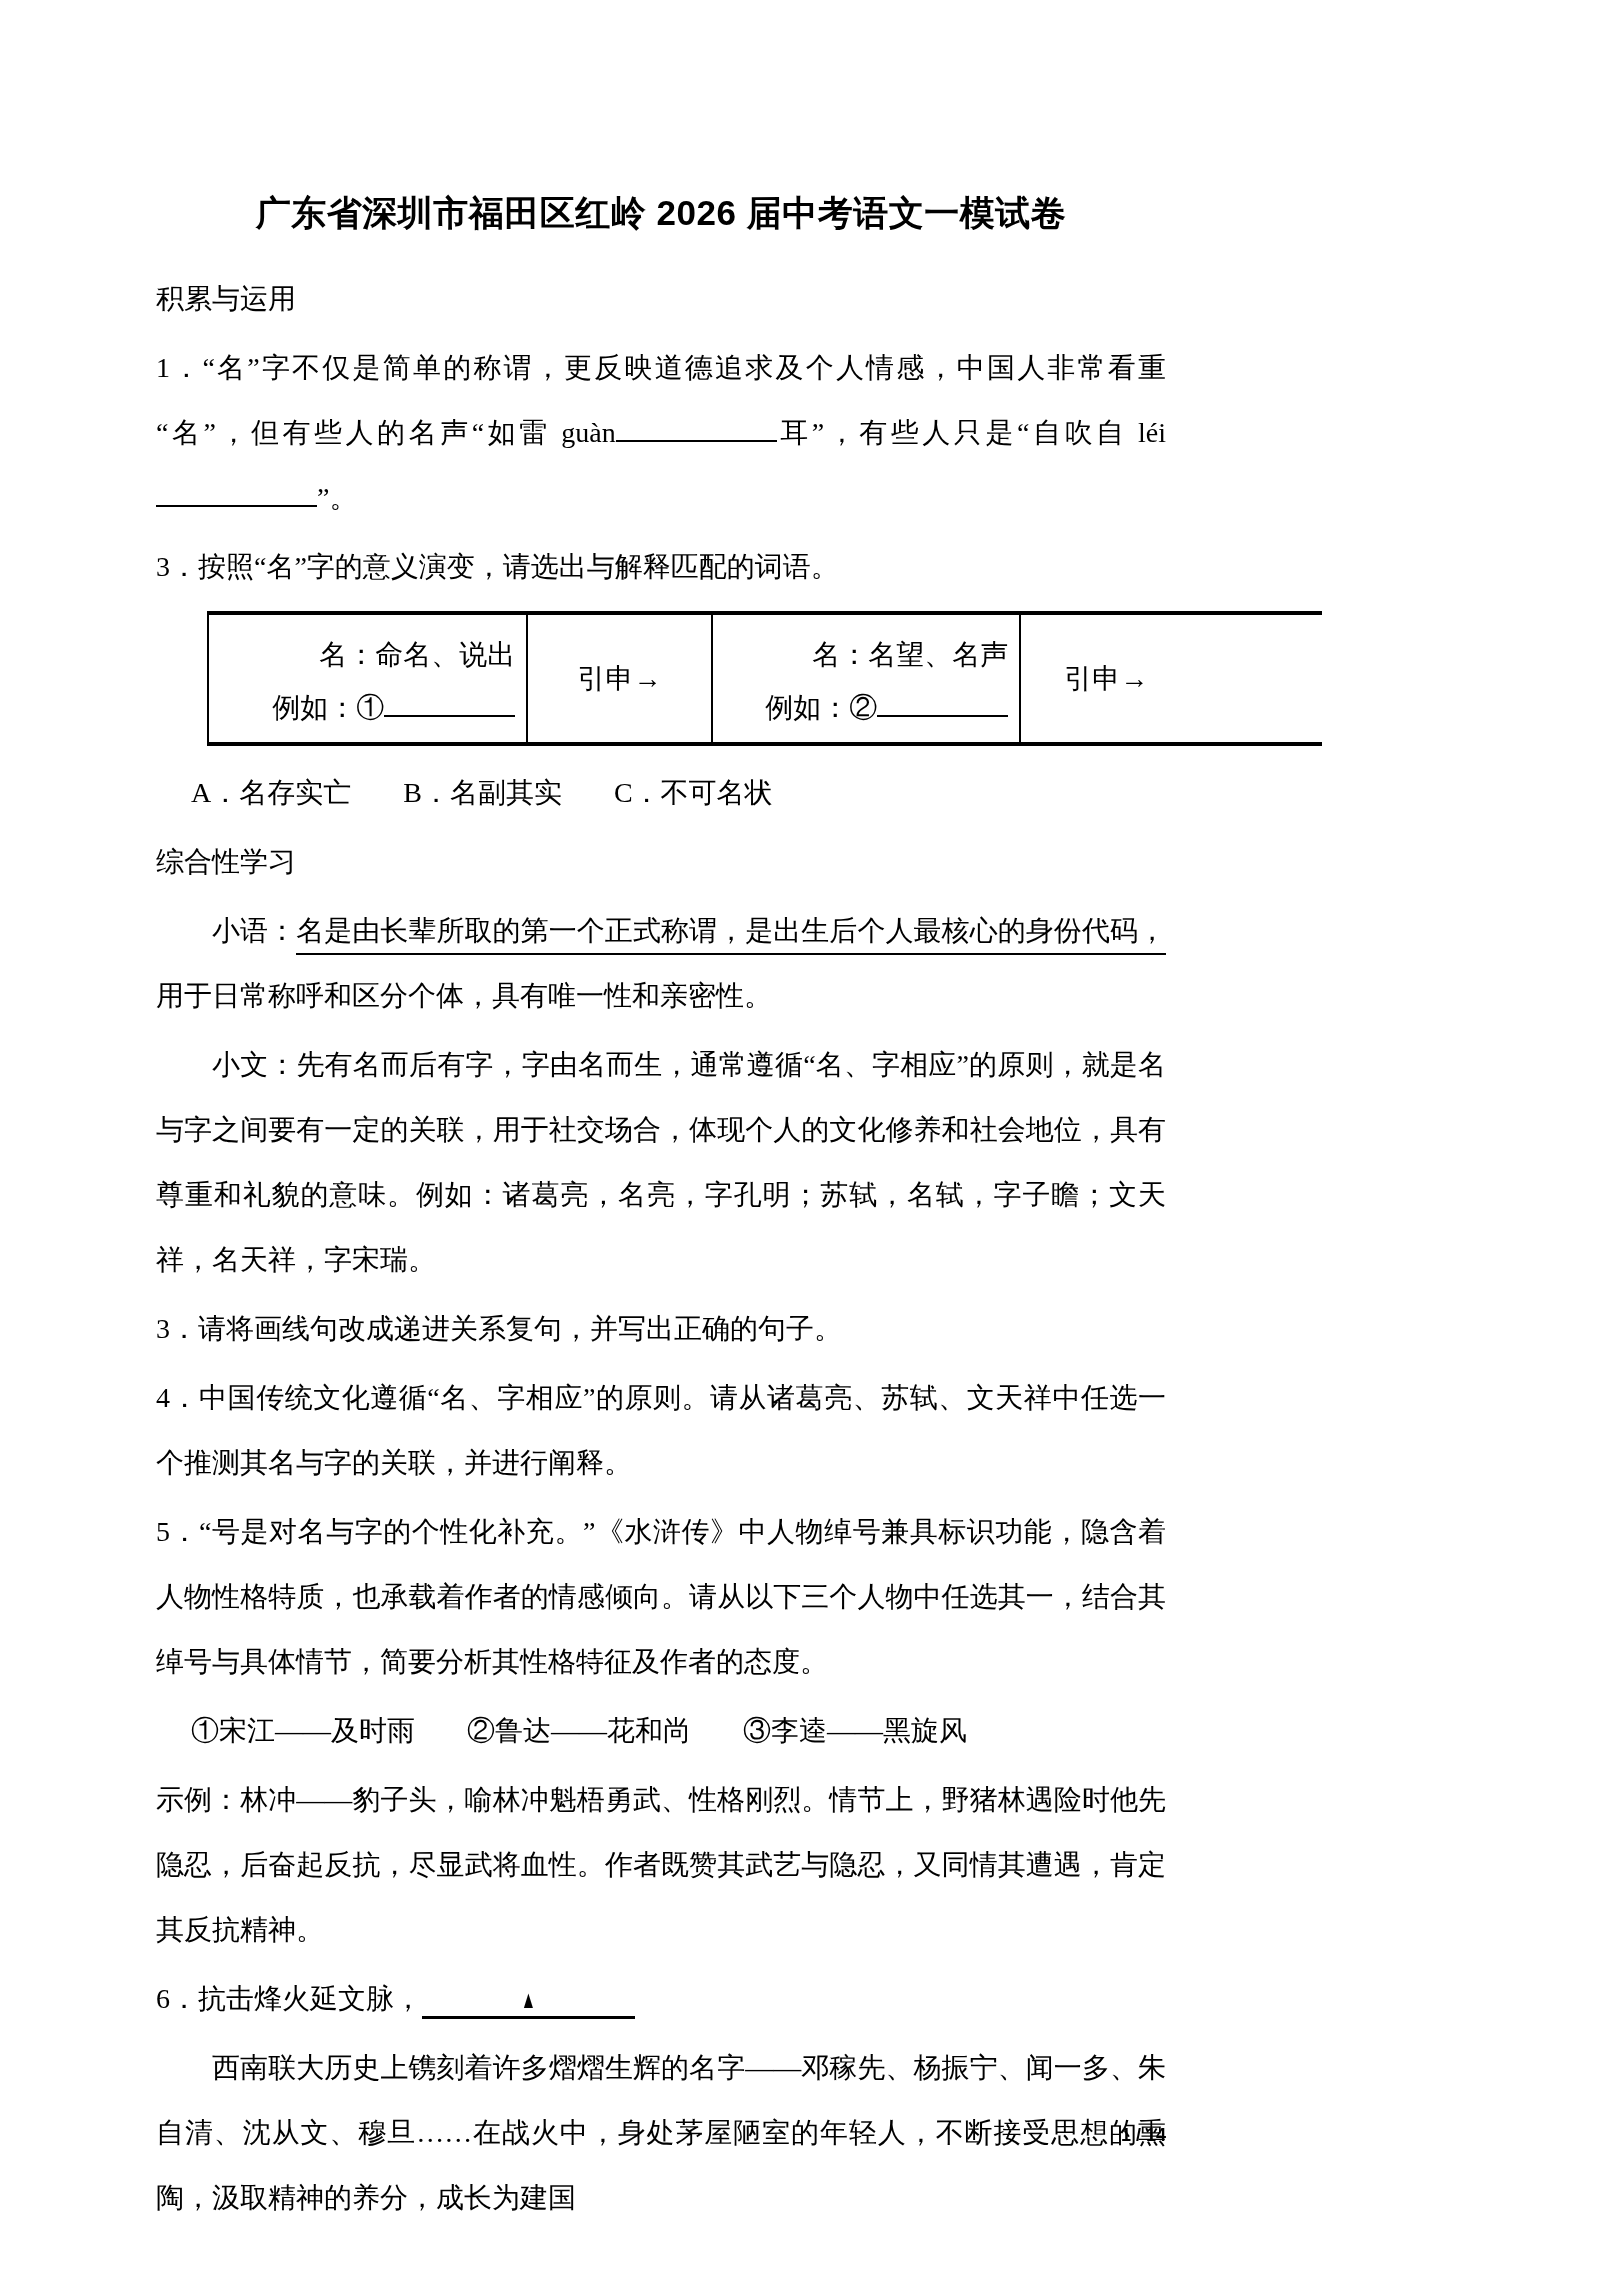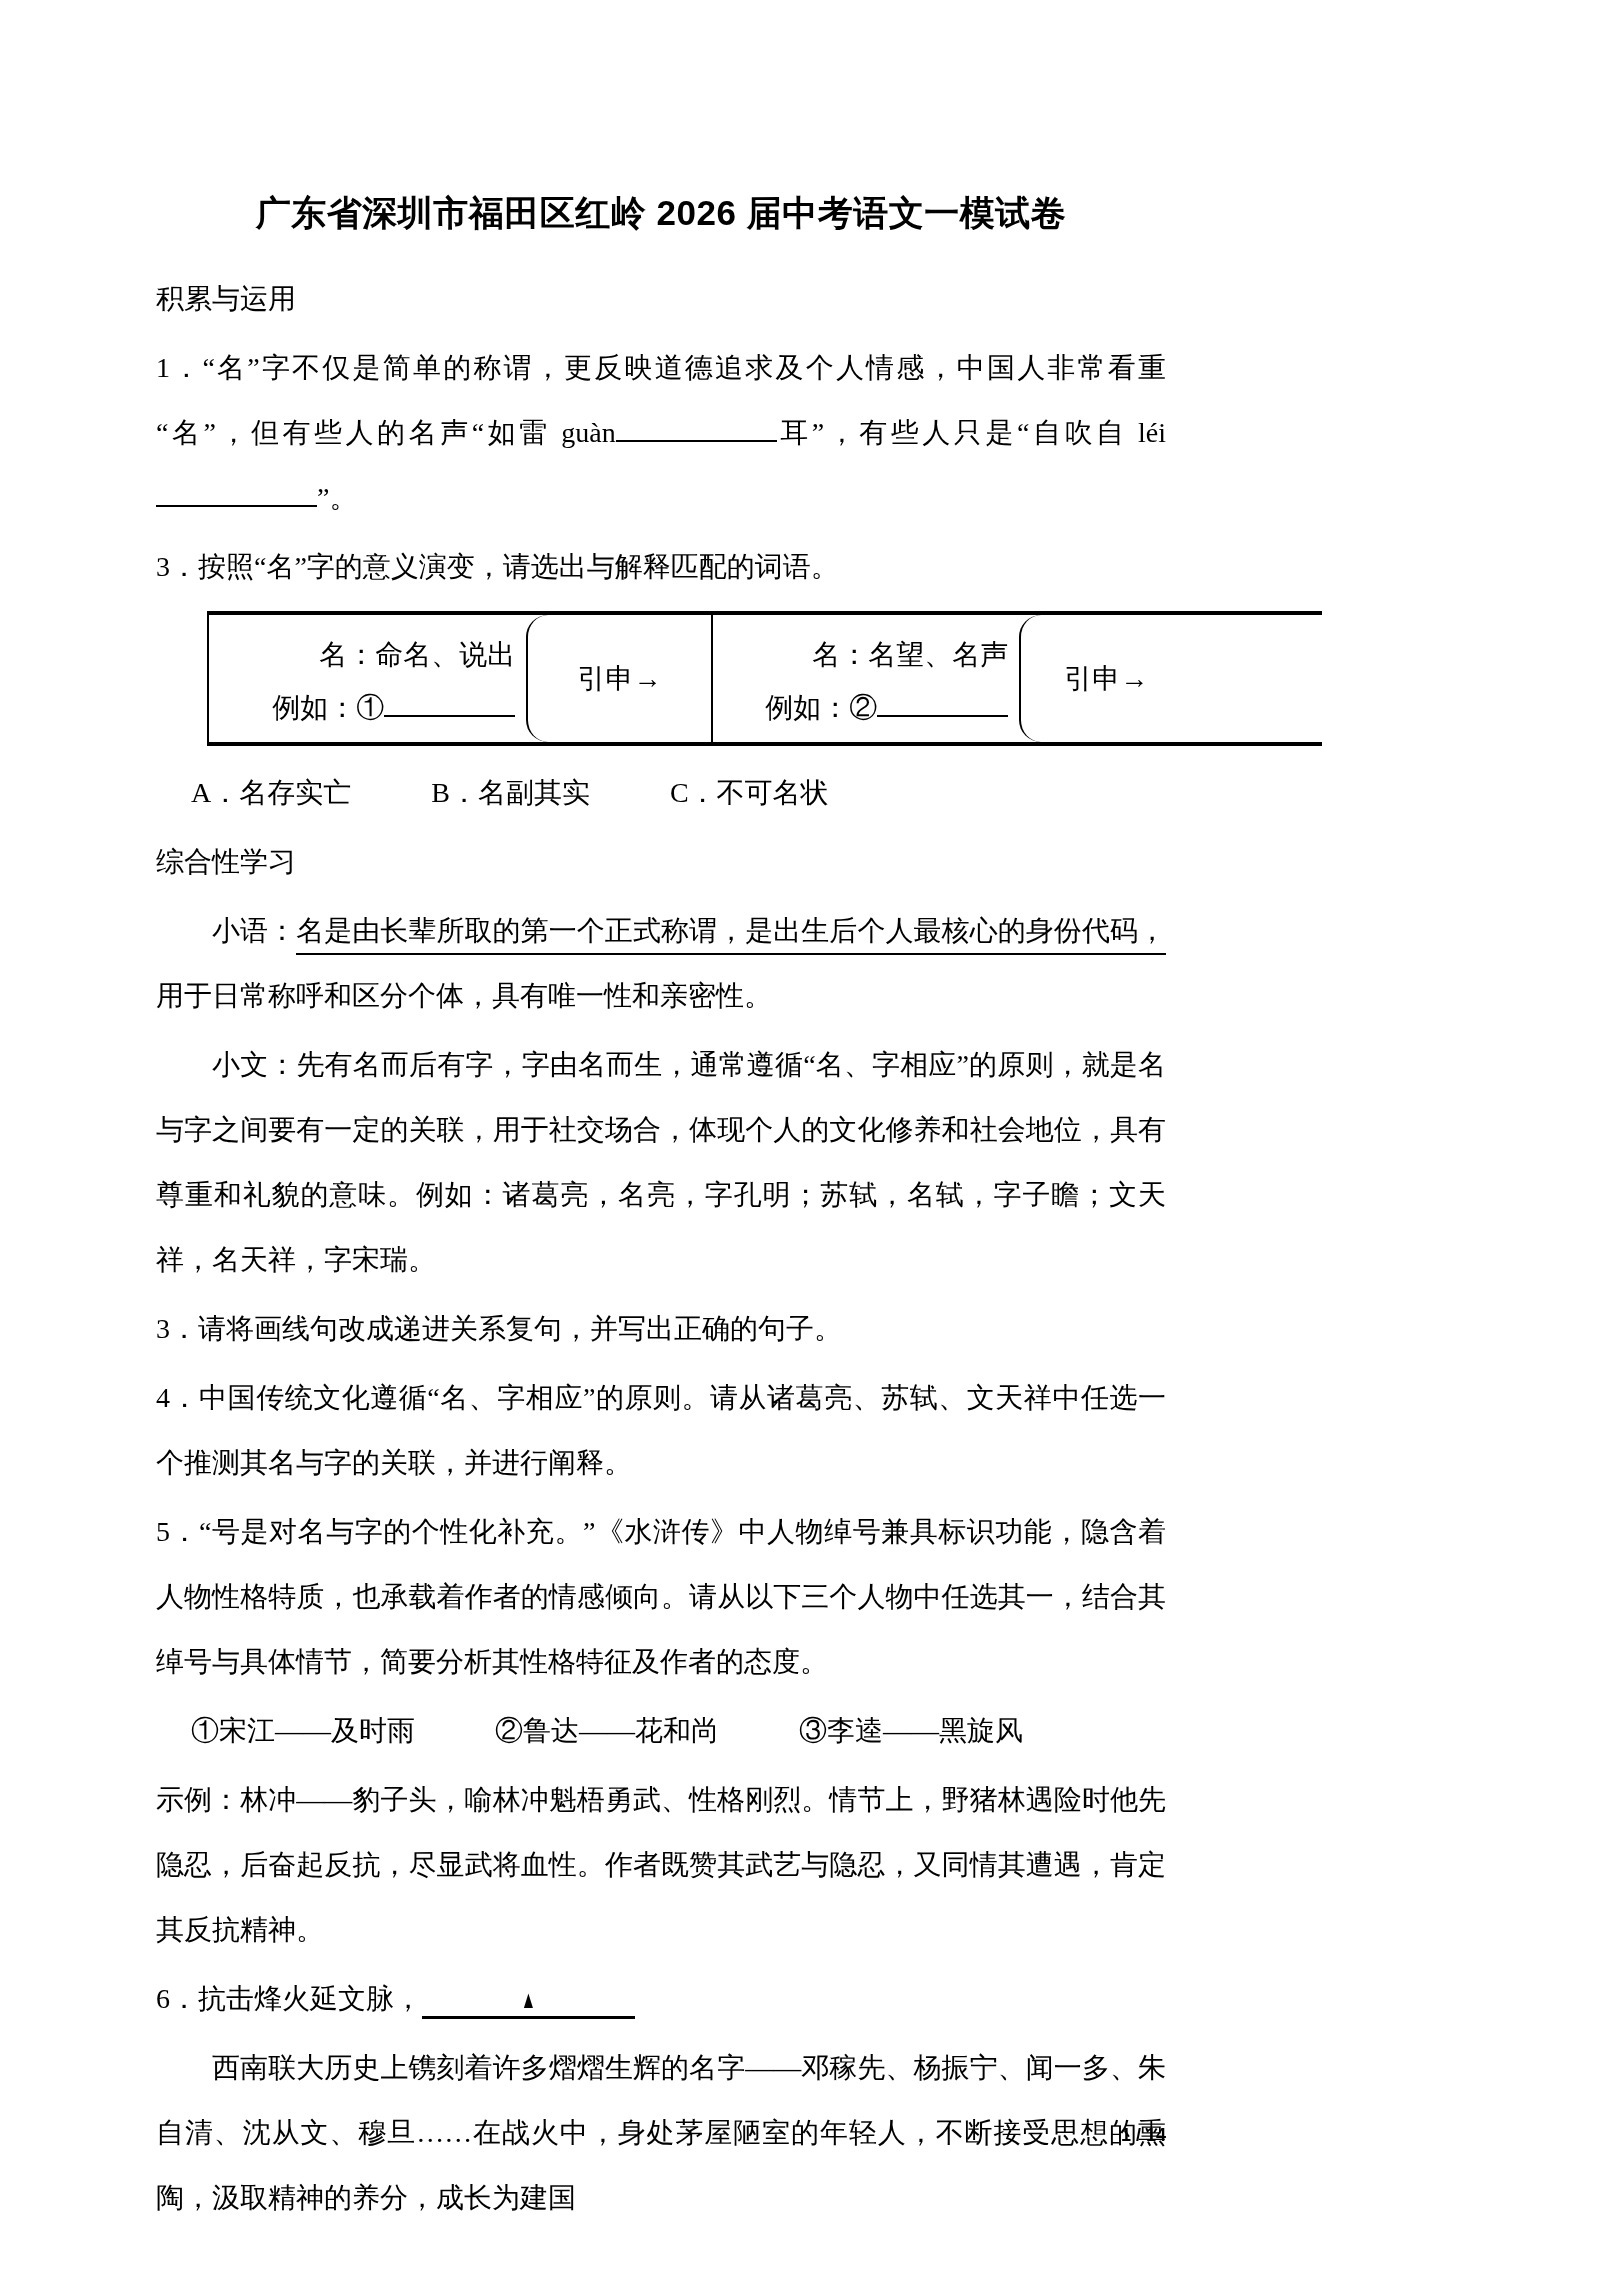--- a/index.html
+++ b/index.html
@@ -74,31 +74,30 @@
     justify-content: space-between;
     padding: 23px 11px 17.4px 28px;
     font-size: 28px;
     line-height: 34px;
   }
   .cell-arrow {
     display: flex;
     align-items: center;
     justify-content: center;
     font-size: 28px;
-    border-radius: 22px;
   }
   .w-m1 { flex: 0 0 24.7%; }
   .w-a1 { flex: 0 0 14.4%; }
   .w-m2 { flex: 0 0 24.0%; }
   .w-a2 { flex: 0 0 13.4%; }
   .w-m3 { flex: 1 1 auto; }
   
   .row-line {
     display: flex;
-    gap: 80px;
+    gap: 52px;
     padding-left: 39px;
     font-size: 28px;
     line-height: 65px;
   }
   .pagenum {
     position: absolute;
     top: 2120px;
     right: 156px;
     font-family: Liberation Sans, sans-serif;
     font-weight: bold;

